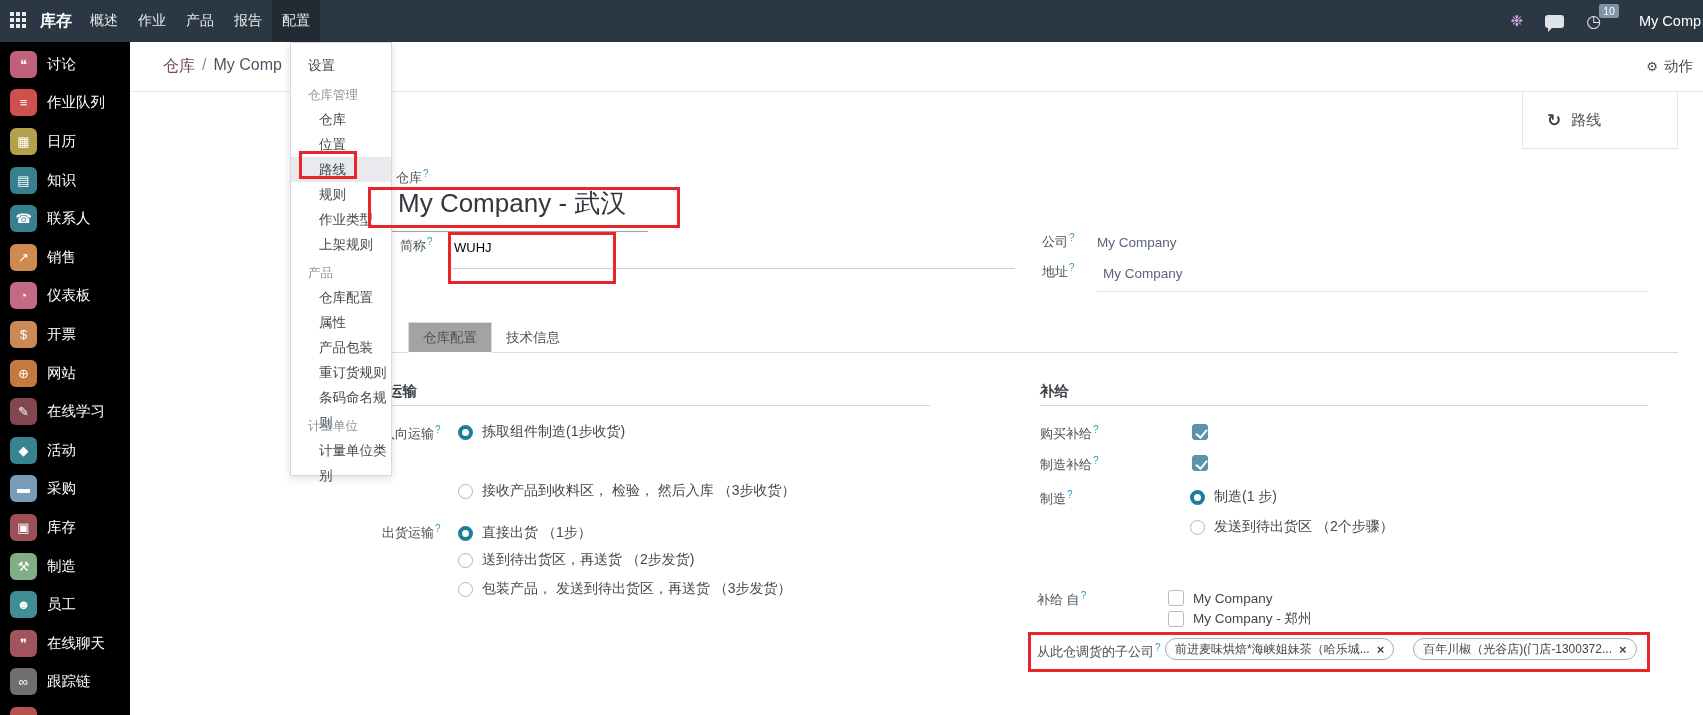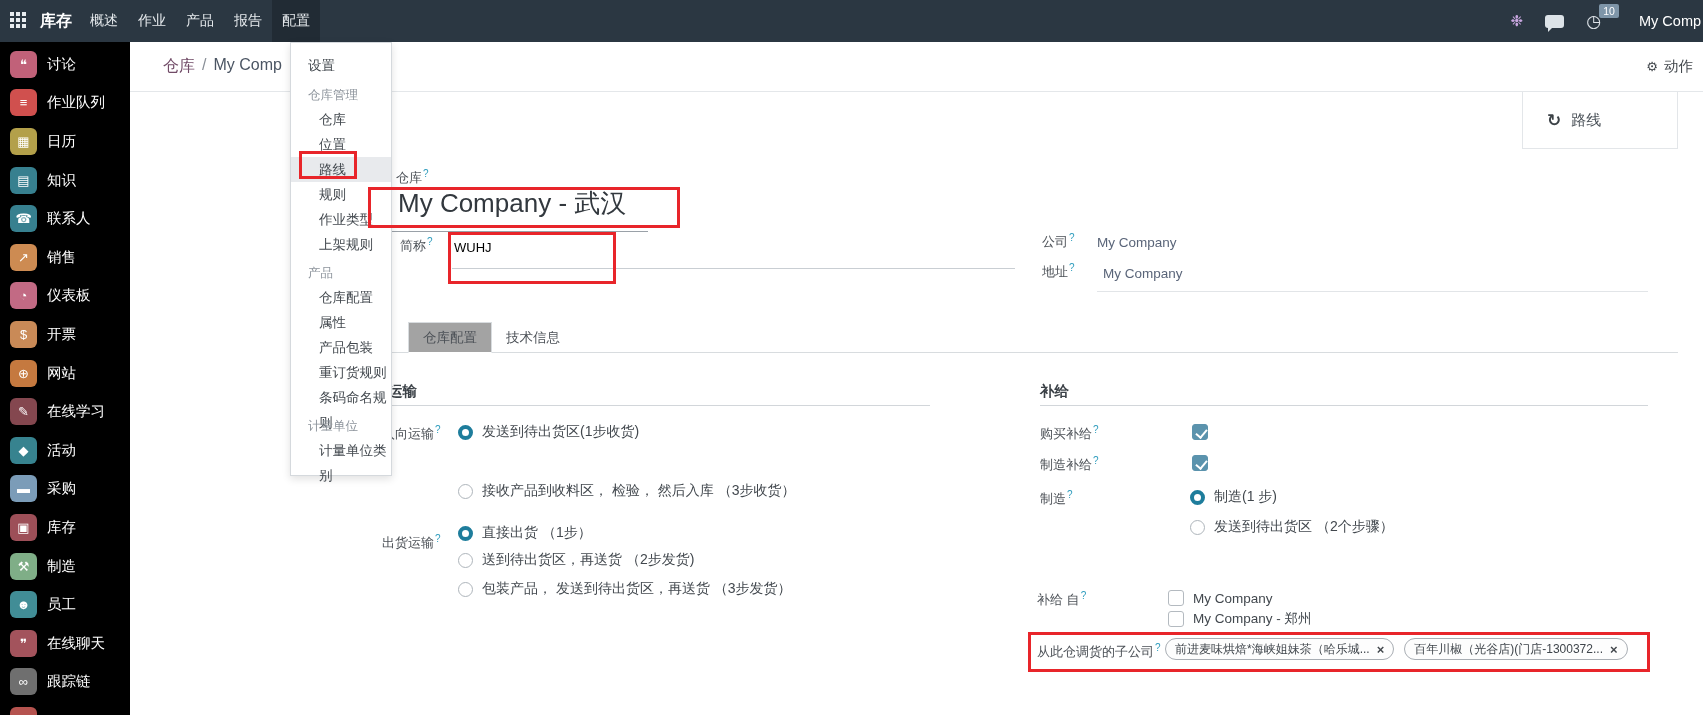--- a/index.html
+++ b/index.html
@@ -75,21 +75,21 @@
   .row{position:absolute;display:flex;align-items:center;gap:9px;font-size:14px;color:#42484e;
        white-space:nowrap;height:20px;cursor:pointer;}
   .radio{width:15px;height:15px;border-radius:50%;border:1px solid #aeb5bb;background:#fff;flex:0 0 15px;}
   .radio.sel{border:4.5px solid #1e7d9c;}
   .cbx{width:16px;height:16px;border-radius:3px;border:1px solid #b4bac0;background:#fff;
        position:relative;flex:0 0 16px;}
   .cbx.on{background:#5b93ad;border-color:#5b93ad;}
   .cbx.on::after{content:"";position:absolute;left:4.5px;top:1.5px;width:5px;height:9px;
                  border:solid #fff;border-width:0 2px 2px 0;transform:rotate(40deg);}
 
-  .tagrow{position:absolute;display:flex;gap:10px;text-align:right;}
+  .tagrow{position:absolute;display:flex;gap:19px;text-align:right;}
   .tag{display:inline-flex;align-items:center;height:22px;border:1px solid #a9aeb4;border-radius:11px;
        background:#fdfdfd;padding:0 9px;font-size:12px;color:#3f454b;gap:7px;white-space:nowrap;}
   .tag-x{font-size:13px;font-weight:700;color:#43484d;cursor:pointer;}
 
   
   .dropdown{position:absolute;left:290px;top:42px;width:102px;background:#fff;
             border:1px solid #d5d9dd;box-shadow:0 3px 8px rgba(0,0,0,.12);z-index:50;
             padding:10px 0 12px;}
   .dd-root{height:26px;line-height:26px;padding-left:17px;font-size:13.5px;color:#42484e;cursor:pointer;}
   .dd-header{height:24px;line-height:24px;margin-top:4px;padding-left:17px;font-size:12.5px;color:#8d949c;}
@@ -261,28 +261,28 @@
     <div class="tabstrip-line"></div>
 
     <div class="section-title" style="left:258px;top:290px">运输</div>
     <div class="sec-hr" style="left:258px;top:313px;width:542px"></div>
 
     <div class="fl" style="left:252px;top:332px">
       <span>入向运输</span><sup class="help">?</sup>
     </div>
     <div class="row" style="left:328px;top:330px">
       <span class="radio sel"></span>
-      <span>发送到待出货区(1步收货)</span>
+      <span>拣取组件制造(1步收货)</span>
     </div>
     <div class="row" style="left:328px;top:389px">
       <span class="radio"></span>
       <span>接收产品到收料区， 检验， 然后入库 （3步收货）</span>
     </div>
 
-    <div class="fl" style="left:252px;top:441px">
+    <div class="fl" style="left:252px;top:431px">
       <span>出货运输</span><sup class="help">?</sup>
     </div>
     <div class="row" style="left:328px;top:431px">
       <span class="radio sel"></span>
       <span>直接出货 （1步）</span>
     </div>
     <div class="row" style="left:328px;top:458px">
       <span class="radio"></span>
       <span>送到待出货区，再送货 （2步发货)</span>
     </div>

